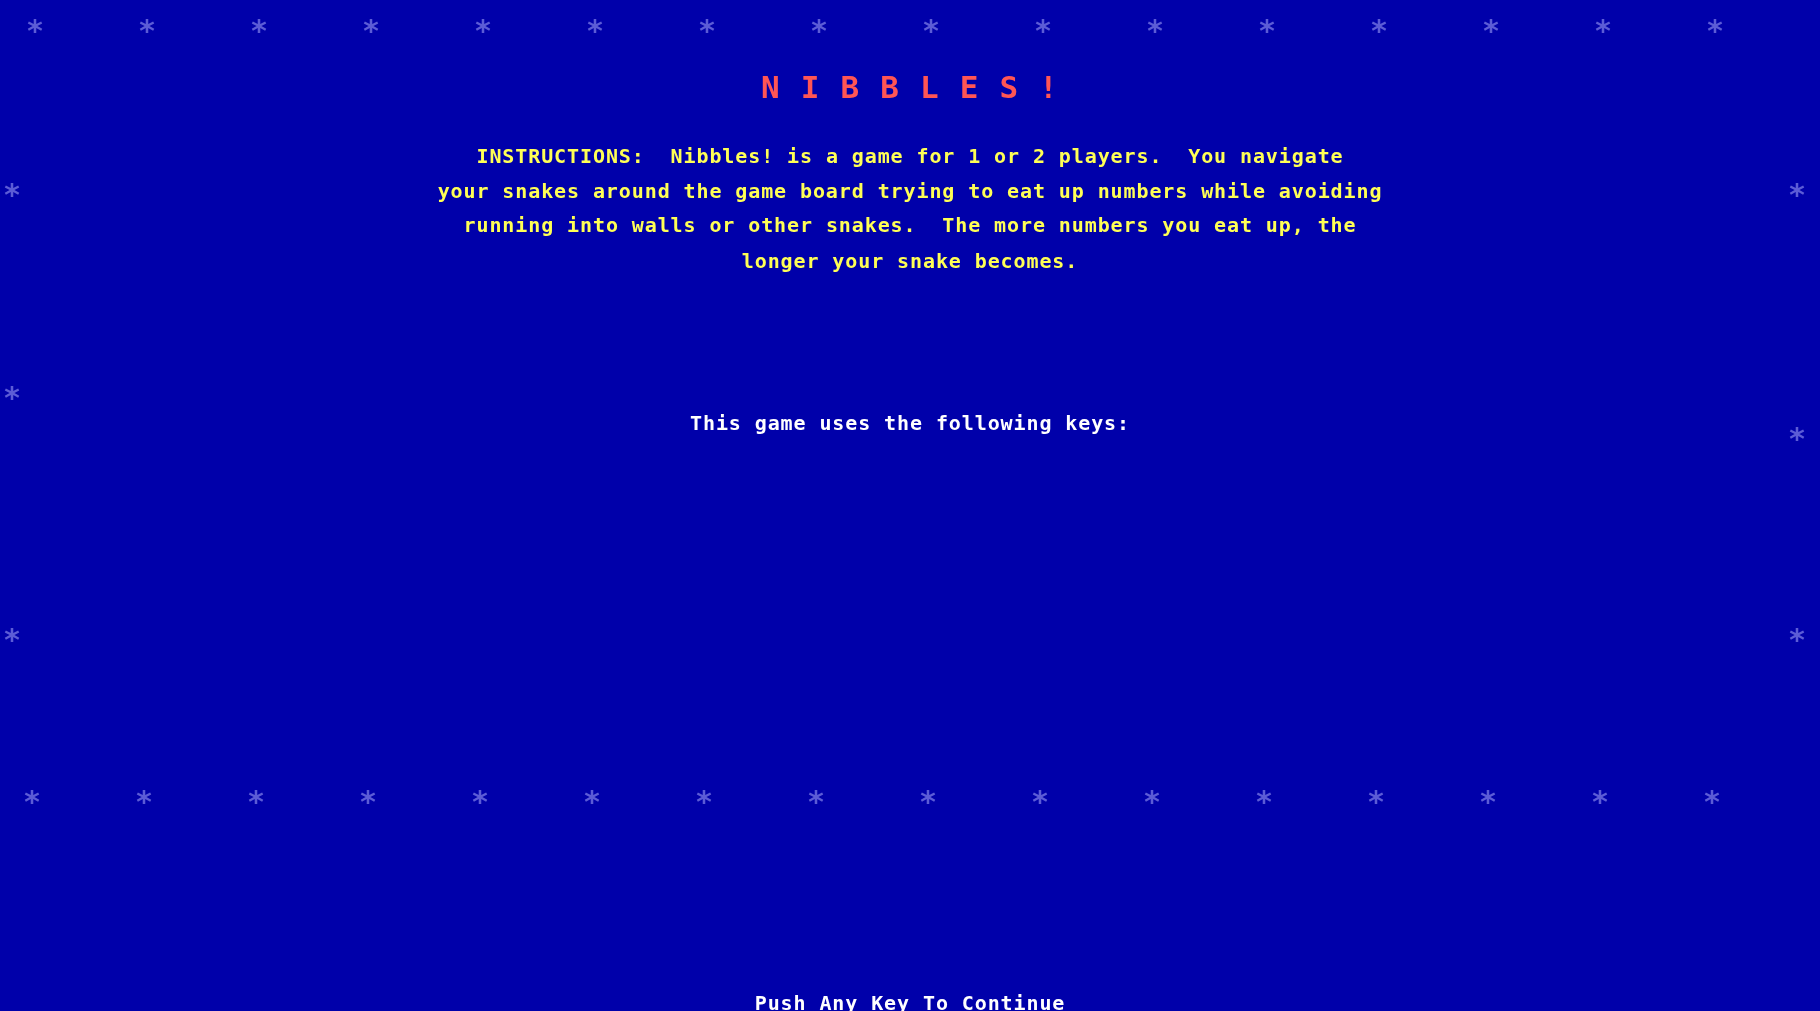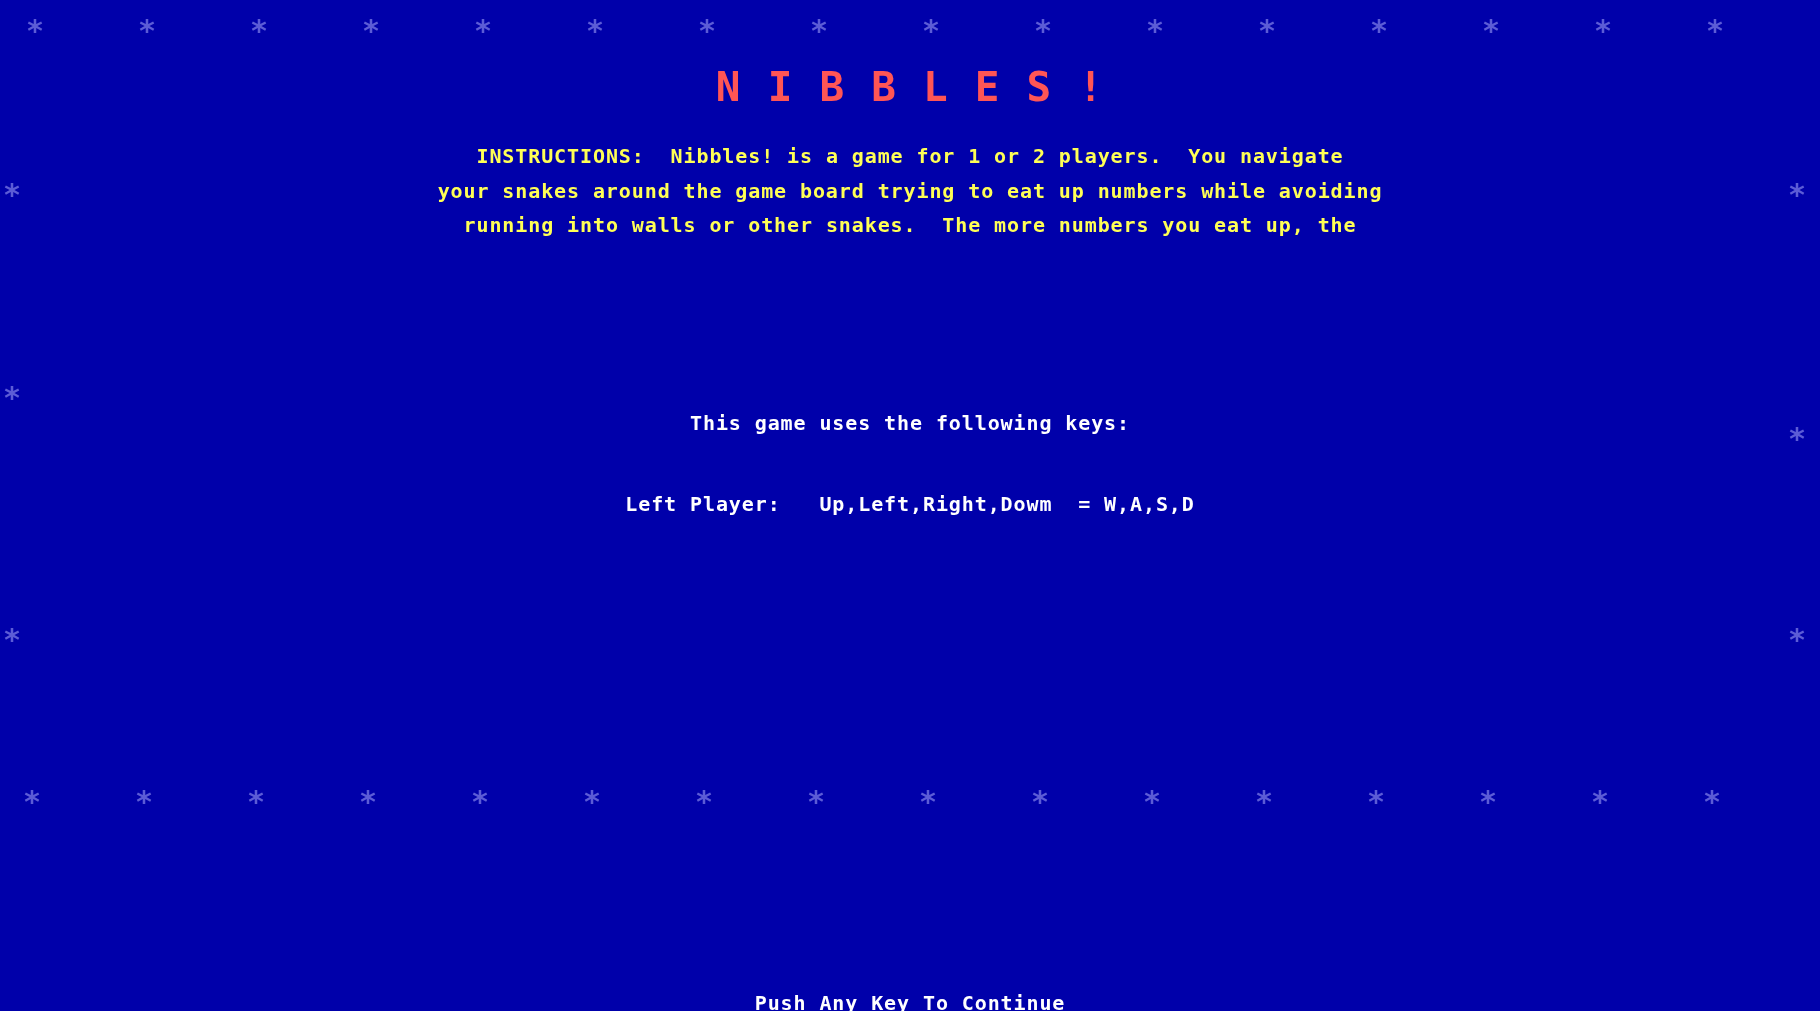--- a/index.html
+++ b/index.html
@@ -87,25 +87,25 @@
       <div class="star" style="left: 1600px; top: 787px;">*</div>
       <div class="star" style="left: 1712px; top: 787px;">*</div>
       <div class="star" style="left: 12px; top: 180px;">*</div>
       <div class="star" style="left: 12px; top: 383px;">*</div>
       <div class="star" style="left: 12px; top: 625px;">*</div>
       <div class="star" style="left: 1797px; top: 180px;">*</div>
       <div class="star" style="left: 1797px; top: 424px;">*</div>
       <div class="star" style="left: 1797px; top: 625px;">*</div>
     </div>
 
-  <div class="txtline red" style="top:70px;font-size:41px;letter-spacing:1.2px;">N I B B L E S !</div>
+  <div class="txtline red" style="top:70px;font-size:31px;letter-spacing:1.2px;">N I B B L E S !</div>
 
   <div class="txtline yellow" style="top:139px;">INSTRUCTIONS:  Nibbles! is a game for 1 or 2 players.  You navigate</div>
   <div class="txtline yellow" style="top:174px;">your snakes around the game board trying to eat up numbers while avoiding</div>
   <div class="txtline yellow" style="top:208px;">running into walls or other snakes.  The more numbers you eat up, the</div>
+  <div class="txtline yellow" style="top:244px;">longer your snake becomes.</div>
 
   <div class="txtline white" style="top:406px;">This game uses the following keys:</div>
 
-  <div class="txtline white" style="top:487px;">Left Player:   Up,Left,Right,Dowm  = W,A,S,D</div>
 
   <div class="txtline white" style="top:970px;margin-top:16px;">Push Any Key To Continue</div>
 
 </div>
 
 </body></html>

